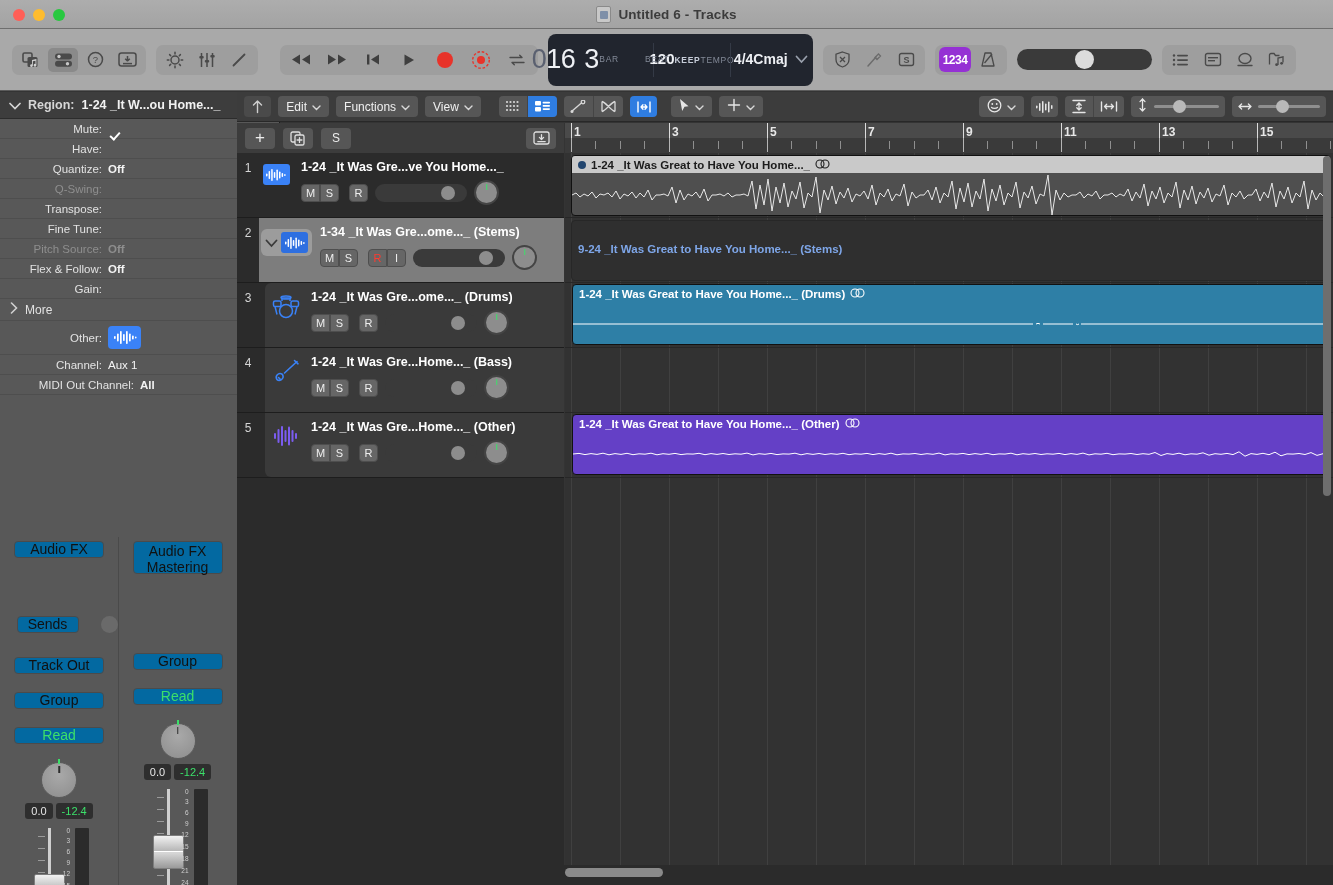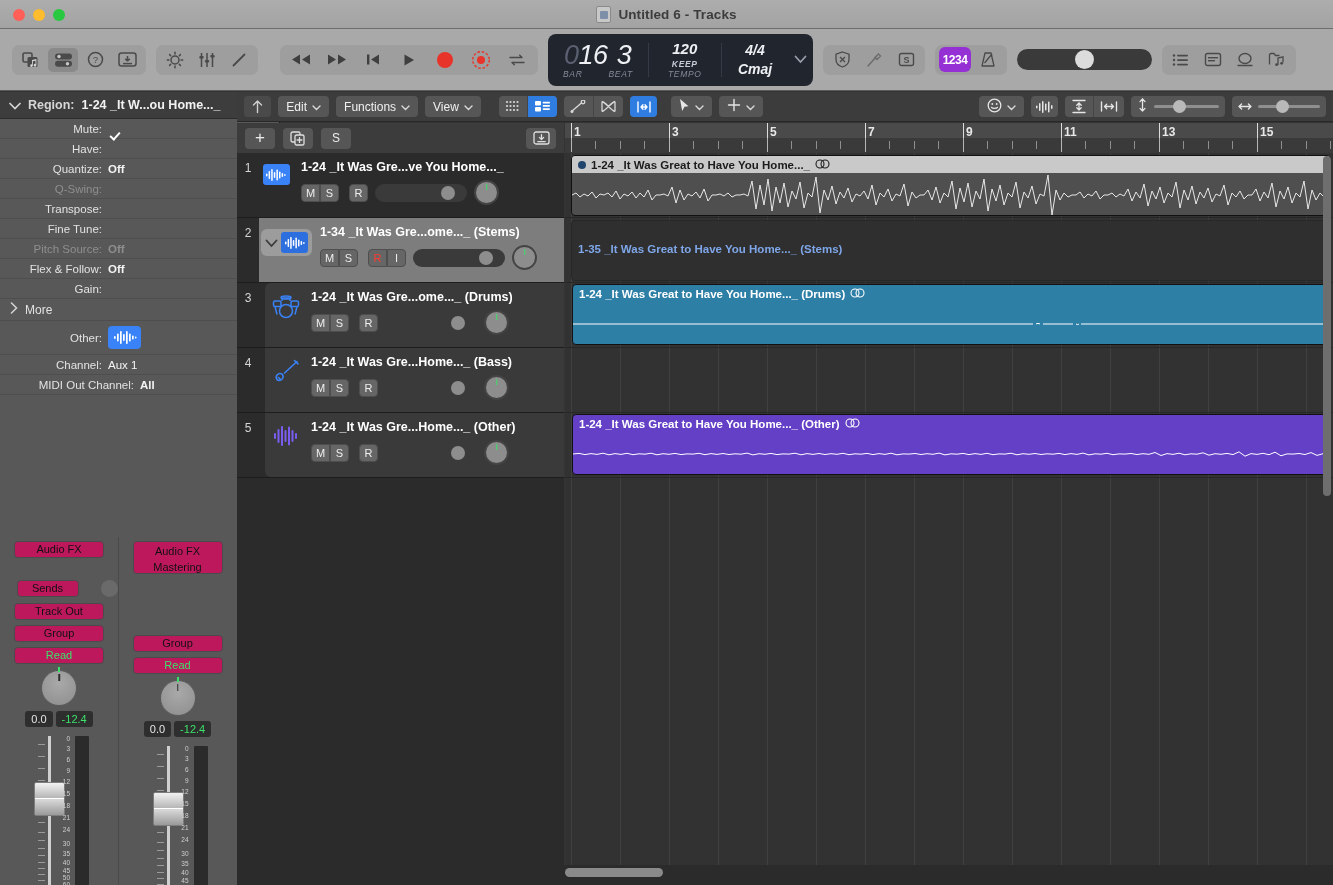--- a/index.html
+++ b/index.html
@@ -53,21 +53,21 @@
 
   
   .transport { margin-left:12px; }
   .tbtn { width:34px; height:26px; display:flex; align-items:center; justify-content:center; color:#3f3f3f; }
 
   
   .lcd {
     width:265px; height:52px; background:#21252e; border-radius:8px;
     display:flex; align-items:stretch; margin-left:10px; position:relative;
   }
-  .lcd-cell { display:flex; flex-direction:column; align-items:center; justify-content:center;font-style:italic; }
+  .lcd-cell { display:flex; flex-direction:row; align-items:center; justify-content:center; }
   .lcd-pos { width:105px; position:relative; }
   .lcd-posrow { display:flex; align-items:baseline; gap:9px; }
   .lcd-bar-num { font-size:27px; color:#eef0f4; font-weight:300; letter-spacing:-.5px; }
   .lcd-bar-num .dim { color:#5a6070; }
   .lcd-beat-num { font-size:27px; color:#eef0f4; font-weight:300; }
   .lcd-lblrow { display:flex; gap:26px; margin-top:-2px; }
   .lcd-lbl { font-size:8.5px; color:#838a98; letter-spacing:.7px; }
   .lcd-div { width:1px; background:#343a46; margin:9px 0; }
   .lcd-tempo { width:76px; }
   .lcd-big { font-size:15px; color:#eef0f4; font-weight:bold; line-height:1.25; }
@@ -115,23 +115,23 @@
   .icon-btn-blue {
     width:33px; height:23px; background:#3a82f7; border-radius:4px;
     display:flex; align-items:center; justify-content:center;
   }
 
   
   .strips { position:absolute; left:0; top:445px; width:236px; height:440px; display:flex; }
   .strip { width:118px; position:relative; }
   .strip.sec { border-left:1px solid #4a4a4a; }
   .cs-btn {
-    margin:0 auto; display:block; text-align:center;
-    background:#be185d; border:1px solid #4b4b4b; border-radius:4px;
-    font-size:11px; color:#111; line-height:15px; height:17px;
+    margin:18px auto; display:block; text-align:center;
+    background:#0369a1; border:1px solid #4b4b4b; border-radius:4px;
+    font-size:14px; color:#111; line-height:15px; height:17px;
   }
   .cs-btn.tall { height:33px; line-height:16px; padding-top:1px; }
   .cs-btn.read { color:#3ce06a; }
   .knob {
     width:36px; height:36px; border-radius:50%;
     background:radial-gradient(circle at 50% 35%, #a9a9a9, #8d8d8d);
     border:1px solid #5c5c5c; margin:0 auto; position:relative;
   }
   .knob:after{content:"";position:absolute;left:50%;top:3px;width:1.5px;height:7px;background:#2c2c2c;transform:translateX(-50%);}
   .knob .tick{position:absolute;left:50%;top:-4px;width:2px;height:5px;background:#3ce06a;transform:translateX(-50%);}
@@ -1143,21 +1143,21 @@
               <circle cx="5" cy="5" r="4" fill="none" stroke="#1c1c1c" stroke-width="1.1"></circle>
               <circle cx="10" cy="5" r="4" fill="none" stroke="#1c1c1c" stroke-width="1.1"></circle>
             </svg></span>
       </div>
       <svg class="wave" style="top:17px;height:44px" width="760" height="44" viewBox="0 0 760 44" preserveAspectRatio="none">
         <path fill="none" stroke="#e8e8e8" stroke-width="1" d="M0,22 L4,20 L8,24 L12,21 L16,23 L20,19 L24,25 L28,21 L32,22 L36,20 L40,24 L44,18 L48,26 L52,21 L56,23 L60,19 L64,25 L68,20 L72,24 L76,17 L80,27 L84,22 L88,22 L92,21 L96,23 L100,14 L104,30 L108,17 L112,27 L116,21 L120,23 L124,19 L128,25 L132,16 L136,28 L140,22 L144,22 L148,21 L152,23 L156,20 L160,24 L164,22 L168,22 L172,21 L176,23 L180,8 L184,36 L188,12 L192,32 L196,6 L200,38 L204,14 L208,30 L212,10 L216,34 L220,18 L224,26 L228,9 L232,35 L236,20 L240,24 L244,4 L248,40 L252,17 L256,27 L260,13 L264,31 L268,19 L272,25 L276,15 L280,29 L284,21 L288,23 L292,18 L296,26 L300,12 L304,32 L308,20 L312,24 L316,16 L320,28 L324,21 L328,23 L332,11 L336,33 L340,19 L344,25 L348,22 L352,22 L356,17 L360,27 L364,14 L368,30 L372,20 L376,24 L380,8 L384,36 L388,15 L392,29 L396,10 L400,34 L404,18 L408,26 L412,6 L416,38 L420,16 L424,28 L428,12 L432,32 L436,20 L440,24 L444,9 L448,35 L452,19 L456,25 L460,13 L464,31 L468,21 L472,23 L476,2 L480,42 L484,17 L488,27 L492,20 L496,24 L500,22 L504,22 L508,19 L512,25 L516,21 L520,23 L524,18 L528,26 L532,22 L536,22 L540,20 L544,24 L548,21 L552,23 L556,16 L560,28 L564,19 L568,25 L572,11 L576,33 L580,18 L584,26 L588,14 L592,30 L596,20 L600,24 L604,9 L608,35 L612,17 L616,27 L620,13 L624,31 L628,19 L632,25 L636,15 L640,29 L644,21 L648,23 L652,12 L656,32 L660,20 L664,24 L668,18 L672,26 L676,22 L680,22 L684,16 L688,28 L692,19 L696,25 L700,10 L704,34 L708,18 L712,26 L716,14 L720,30 L724,20 L728,24 L732,8 L736,36 L740,17 L744,27 L748,20 L752,24 L756,21 L760,23"></path>
       </svg>
     </div>
 
     <div class="region" style="left:6px; top:67px; width:760px; height:61px; background:#2f2f2f; border-color:#272727;">
-      <div class="rgn-hdr" style="background:transparent;color:#7ea6e8;padding-top:22px;height:auto">1-35 _It Was Great to Have You Home..._ (Stems)</div>
+      <div class="rgn-hdr" style="background:transparent;color:#7ea6e8;padding-top:22px;height:auto">9-24 _It Was Great to Have You Home..._ (Stems)</div>
     </div>
 
     <div class="region" style="left:7px; top:131px; width:758px; height:61px; background:#2e7fa6;">
       <div class="rgn-hdr" style="color:#fff;">
         <span>1-24 _It Was Great to Have You Home..._ (Drums)</span>
         <span><svg width="15" height="10" viewBox="0 0 15 10">
               <circle cx="5" cy="5" r="4" fill="none" stroke="#fff" stroke-width="1.1"></circle>
               <circle cx="10" cy="5" r="4" fill="none" stroke="#fff" stroke-width="1.1"></circle>
             </svg></span>
       </div>

